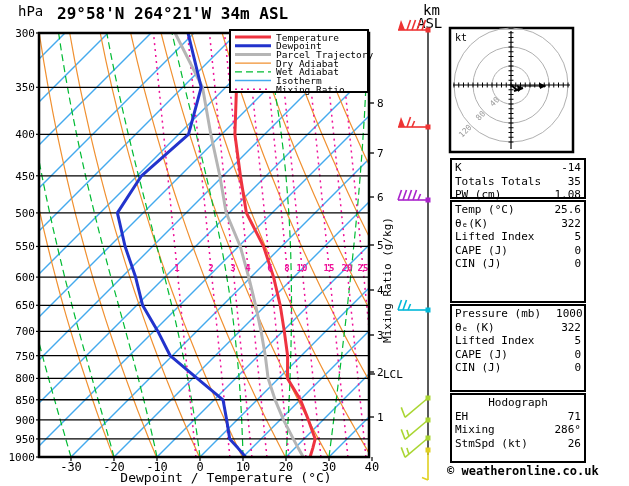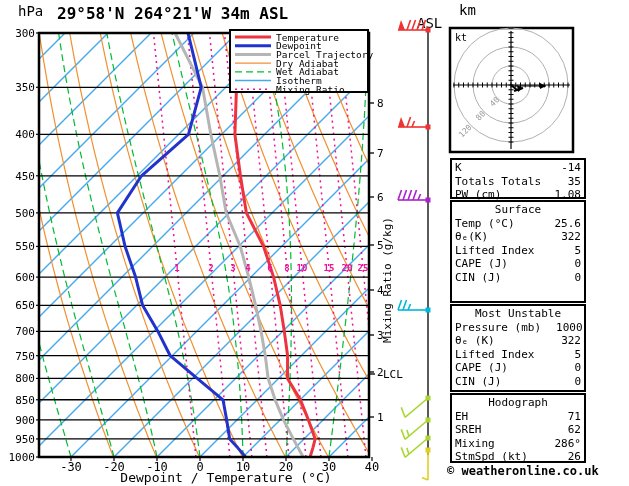--- a/index.html
+++ b/index.html
@@ -16,21 +16,21 @@
   .phead{text-align:center;white-space:nowrap;}
   .copyright{font-size:12px;font-weight:bold;white-space:nowrap;}
 </style>
 </head>
 <body>
 
 <div class="page">
 
   <div class="abs small" style="left:18px;top:3px;">hPa</div>
   <div class="abs hdr" style="left:57px;top:4px;">29°58'N 264°21'W 34m ASL</div>
-  <div class="abs small" style="left:423px;top:2px;margin-left:36px;">km</div>
+  <div class="abs small" style="left:423px;top:2px;">km</div>
   <div class="abs small" style="left:417px;top:15px;">ASL</div>
 
   <svg id="plot-svg" width="629" height="486">
       <defs>
         <clipPath id="plotclip">
           <rect x="39" y="33" width="330" height="424"></rect>
         </clipPath>
       </defs>
       <g clip-path="url(#plotclip)">
         <line x1="-359" y1="457" x2="65" y2="33" stroke="#44aaee" stroke-width="1.4"></line>
@@ -353,21 +353,20 @@
         <span>Totals Totals</span>
         <span class="pv">35</span>
       </div>
     <div class="prow">
         <span>PW (cm)</span>
         <span class="pv">1.08</span>
       </div>
   </div>
 
   <div class="panel-box" style="top:200px;height:103px;">
-    <div class="phead">Surface</div>
     <div class="prow">
         <span>Temp (°C)</span>
         <span class="pv">25.6</span>
       </div>
     <div class="prow">
         <span>θₑ(K)</span>
         <span class="pv">322</span>
       </div>
     <div class="prow">
         <span>Lifted Index</span>
@@ -377,21 +376,20 @@
         <span>CAPE (J)</span>
         <span class="pv">0</span>
       </div>
     <div class="prow">
         <span>CIN (J)</span>
         <span class="pv">0</span>
       </div>
   </div>
 
   <div class="panel-box" style="top:304px;height:88px;">
-    <div class="phead">Most Unstable</div>
     <div class="prow">
         <span>Pressure (mb)</span>
         <span class="pv">1000</span>
       </div>
     <div class="prow">
         <span>θₑ (K)</span>
         <span class="pv">322</span>
       </div>
     <div class="prow">
         <span>Lifted Index</span>
@@ -407,24 +405,20 @@
       </div>
   </div>
 
   <div class="panel-box" style="top:393px;height:70px;">
     <div class="phead">Hodograph</div>
     <div class="prow">
         <span>EH</span>
         <span class="pv">71</span>
       </div>
     <div class="prow">
-        <span>SREH</span>
-        <span class="pv">62</span>
-      </div>
-    <div class="prow">
         <span>Mixing</span>
         <span class="pv">286°</span>
       </div>
     <div class="prow">
         <span>StmSpd (kt)</span>
         <span class="pv">26</span>
       </div>
   </div>
 
   <div class="abs copyright" style="left:447px;top:464px;">© weatheronline.co.uk</div>

